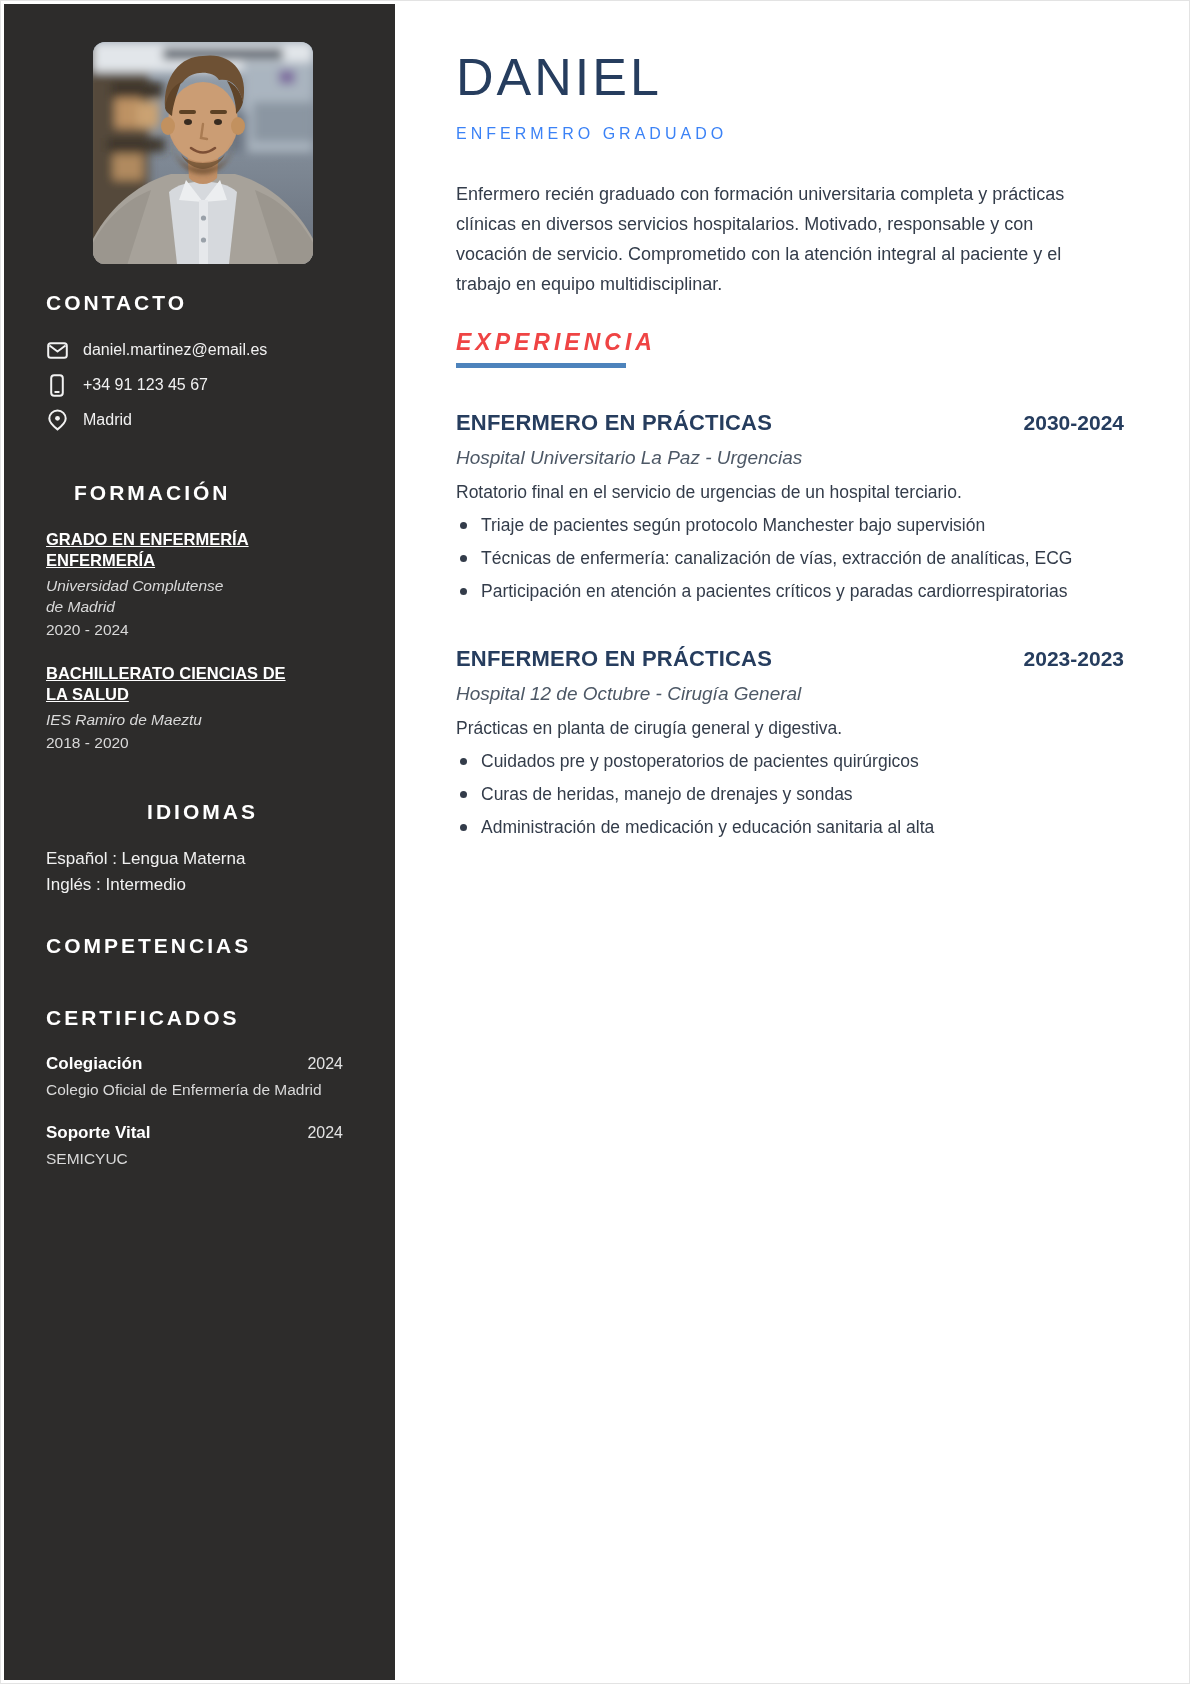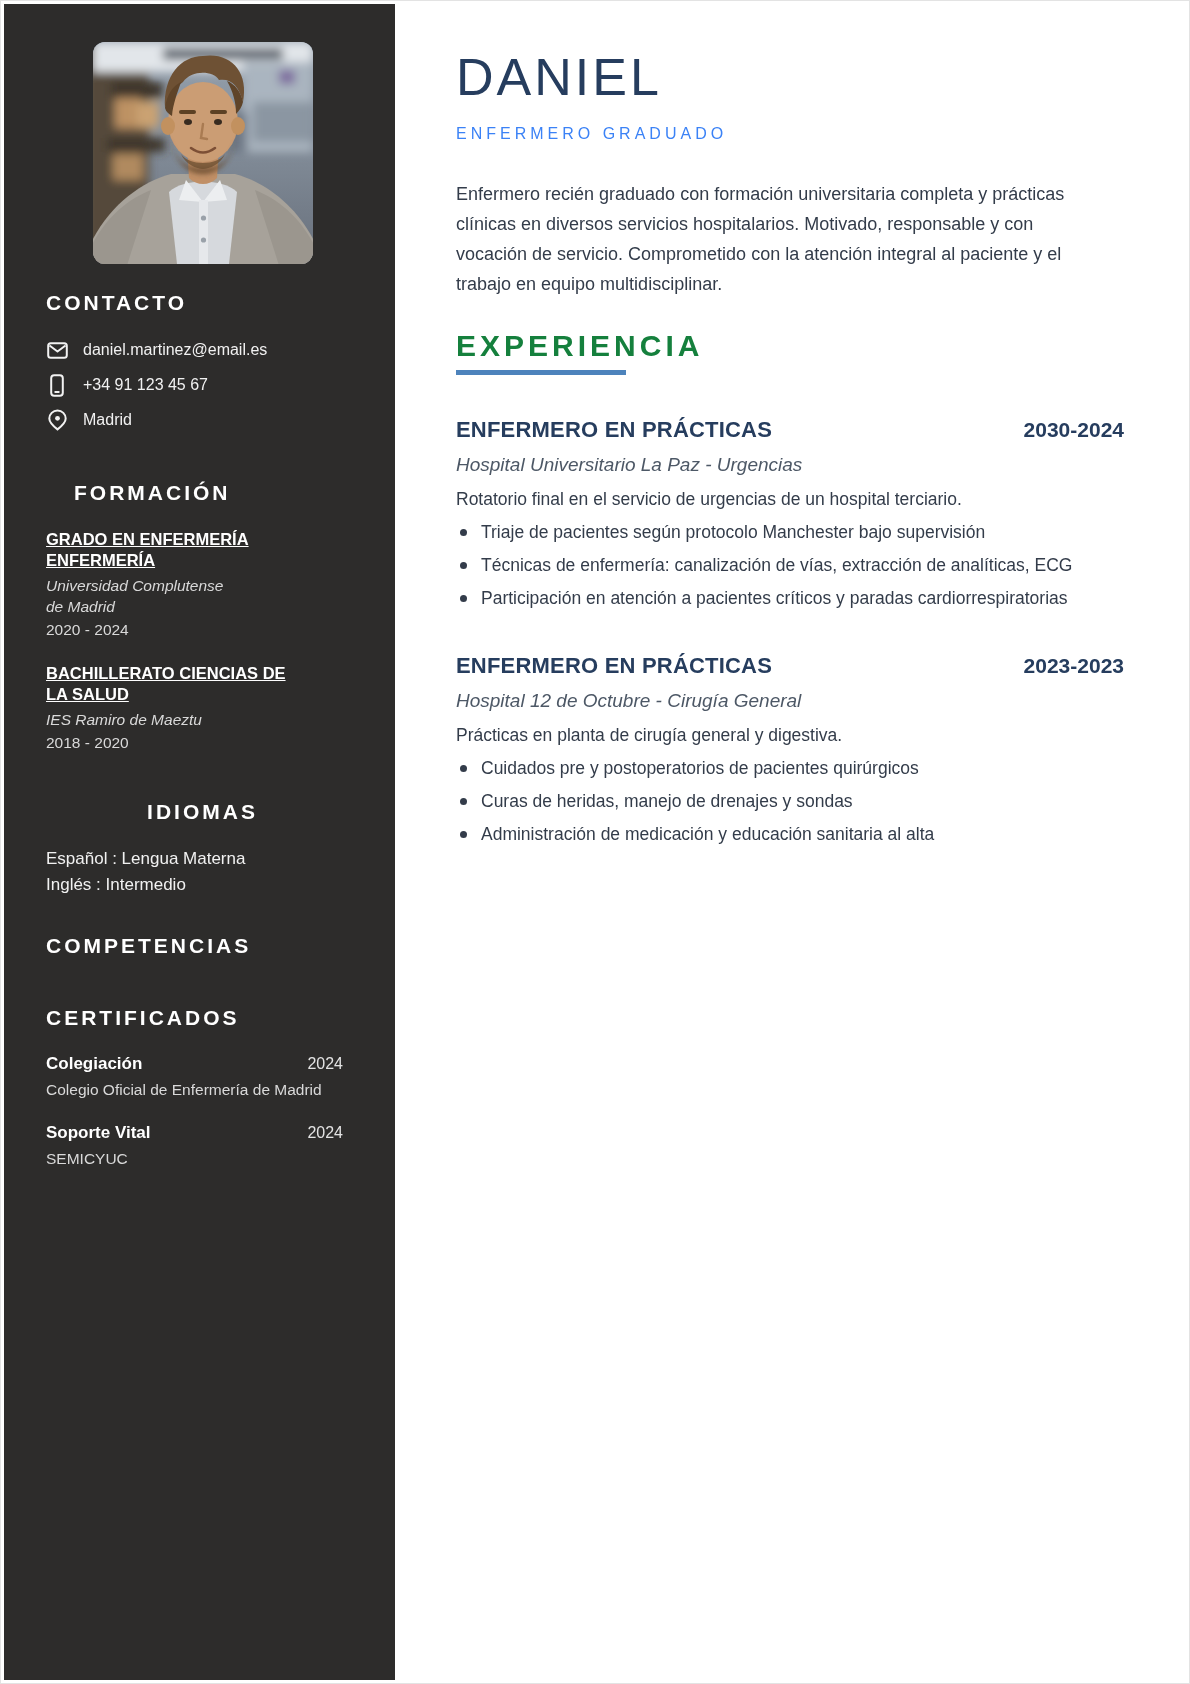--- a/index.html
+++ b/index.html
@@ -51,21 +51,21 @@
   .cert-issuer{ font-size:15.5px; color:#d9d9d9; margin-top:7px; }
 
   
   .main{ flex:1; padding:46px 62px 0 61px; color:#333c4a; }
   .name1{ font-size:52px; font-weight:400; letter-spacing:3px; color:#263d5e; line-height:1.05; }
   .name2{ font-size:56px; font-weight:800; letter-spacing:2px; color:#263d5e; line-height:1.0; margin-top:8px; }
   .role-subtitle{ margin-top:20px; font-size:16px; letter-spacing:4px; color:#3b82f6; font-weight:400; }
   .summary{ margin-top:36px; font-size:18px; line-height:30px; color:#333c4a; max-width:615px; }
 
   .exp-heading-wrap{ margin-top:30px; }
-  .exp-heading{ font-size:30px; font-weight:700; letter-spacing:4px; color:#15803d; }
+  .exp-heading{ font-size:23px; font-weight:700; letter-spacing:4px; color:#ef4444;font-style:italic; }
   .exp-underline{ width:170px; height:5px; background:#4d83bc; margin-top:7px; }
 
   .job{ margin-top:42px; }
   .job-head{ display:flex; justify-content:space-between; align-items:baseline; }
   .job-title{ font-size:22px; font-weight:700; color:#263d5e; letter-spacing:0.2px; }
   .job-dates{ font-size:21px; font-weight:700; color:#263d5e; }
   .job-company{ margin-top:11px; font-size:19px; font-style:italic; color:#4d5866; }
   .job-desc{ margin-top:13px; font-size:17.5px; color:#333c4a; }
   .job-bullets{ list-style:none; margin-top:10px; }
   .job-bullets li{ position:relative; padding-left:25px; font-size:17.5px;

